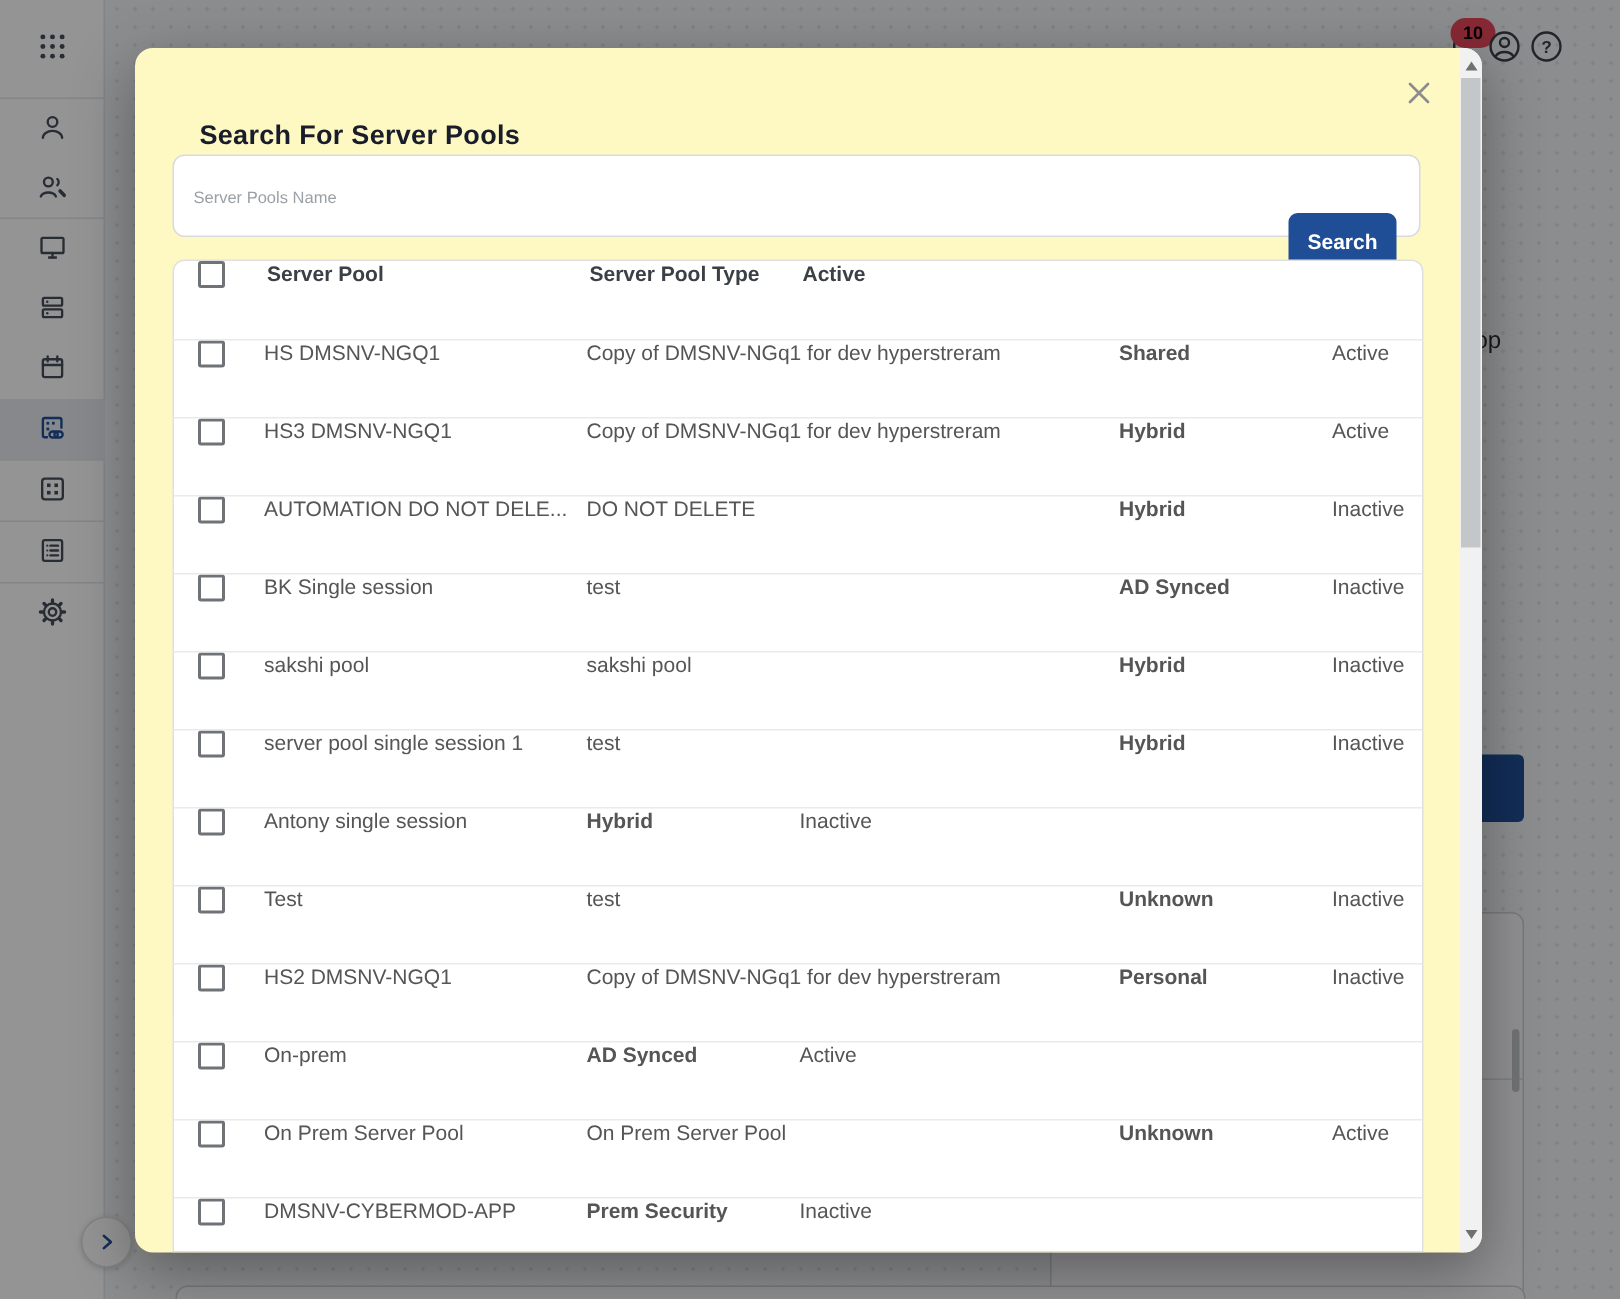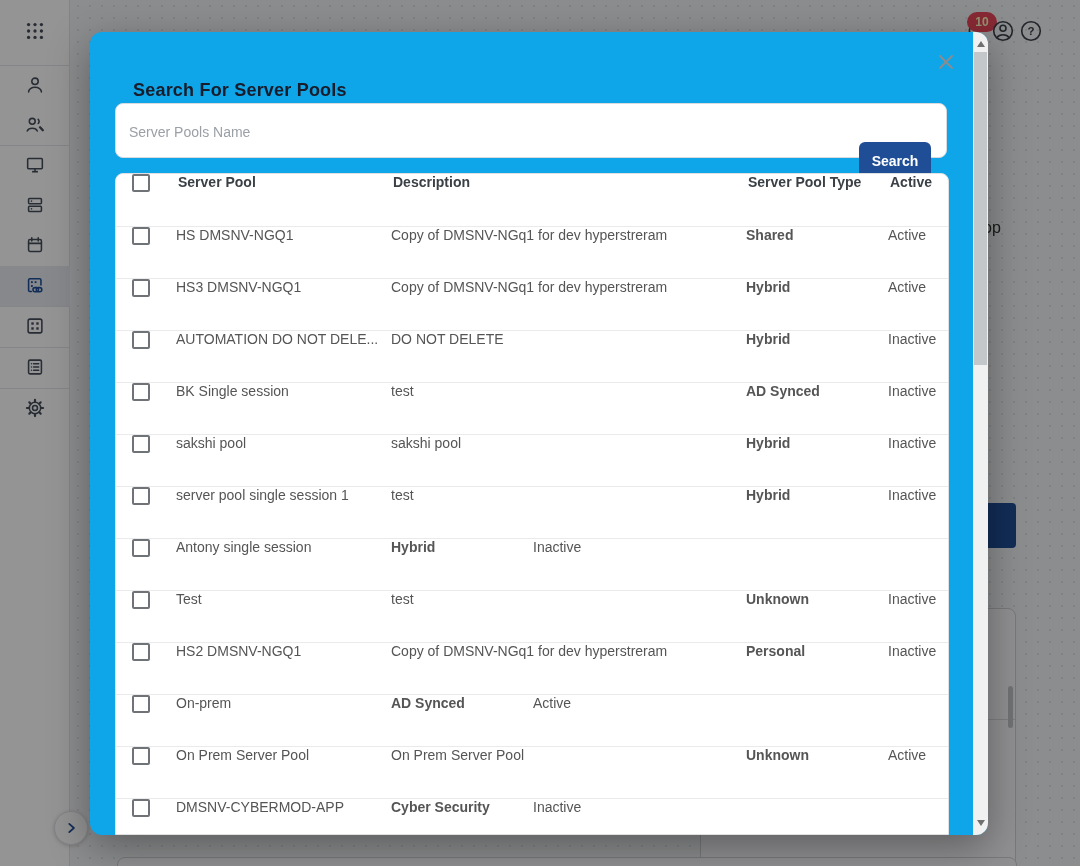--- a/index.html
+++ b/index.html
@@ -12,45 +12,45 @@
 
   
   .sidebar { position:absolute; left:0; top:0; width:70px; height:866px; background:#ffffff; border-right:1px solid #e2e4e8; }
   .side-item { position:absolute; left:0; width:70px; height:40px; display:flex; align-items:center; justify-content:center; }
   .side-item.selected { background:#e7ebf2; }
   .side-div { position:absolute; left:0; width:70px; height:1px; background:#e4e6ea; }
   .icon-svg { display:block; }
 
   .topbar { position:absolute; left:950px; top:10px; width:130px; height:44px; }
   .badge { position:absolute; left:17px; top:2px; min-width:30px; height:20px; background:#e8475a; border-radius:10px;
-    color:#fef9c3; font-size:12px; font-weight:bold; display:flex; align-items:center; justify-content:center; padding:0 7px; }
+    color:#000000; font-size:12px; font-weight:bold; display:flex; align-items:center; justify-content:center; padding:0 7px; }
   .bell-wrap { position:absolute; left:12px; top:10px; }
   .acct-wrap { position:absolute; left:41px; top:9px; }
   .help-wrap { position:absolute; left:69px; top:9px; }
 
   .bg-text-frag { position:absolute; left:983px; top:219px; font-size:16px; color:#2f2f2f; }
   .bg-blue-btn { position:absolute; left:940px; top:503px; width:76px; height:45px; background:#1f4e96; border-radius:4px; }
   .bg-card { position:absolute; left:700px; top:608px; width:316px; height:400px; background:#f8f9fb; border:1px solid #cdd0d5; border-radius:8px; }
   .bg-card .hdiv { position:absolute; left:0; right:0; top:110px; height:1px; background:#d6d9dd; }
   .bg-card .mini-thumb { position:absolute; right:2px; top:77px; width:5px; height:42px; background:#c2c5c9; border-radius:3px; }
   .bg-card2 { position:absolute; left:117px; top:857px; width:900px; height:60px; background:#f8f9fb; border:1px solid #cdd0d5; border-radius:8px; }
   .expand-btn { position:absolute; left:54px; top:811px; width:34px; height:34px; border-radius:50%; background:#fdfdfd;
     border:1px solid #dfe1e5; box-shadow:0 1px 4px rgba(0,0,0,.18); display:flex; align-items:center; justify-content:center; }
 
   .overlay { position:absolute; inset:0; background:rgba(0,0,0,.42); z-index:50; }
 
   
-  .modal { position:absolute; left:90px; top:32px; width:898px; height:803px; background:#0ea5e9; border-radius:12px;
+  .modal { position:absolute; left:90px; top:32px; width:898px; height:803px; background:#fef9c3; border-radius:12px;
     box-shadow:0 12px 40px rgba(0,0,0,.35); z-index:100; overflow:hidden; }
   .modal-title { position:absolute; left:43px; top:48px; font-size:18px; font-weight:700; color:#191d2b; letter-spacing:.2px; }
   .close-btn { position:absolute; left:843px; top:17px; width:26px; height:26px; display:flex; align-items:center; justify-content:center; cursor:pointer; }
 
   .search-box { position:absolute; left:25px; top:71px; width:832px; height:55px; border:1px solid #d8dadd; border-radius:8px; background:#fff; }
   .search-input { position:absolute; left:1px; top:1px; width:740px; height:53px; border:none; outline:none; padding:0 12px;
-    font-size:14px; color:#333; font-family:"Liberation Sans", sans-serif; background:transparent; }
+    font-size:11px; color:#333; font-family:"Liberation Sans", sans-serif; background:transparent; }
   .search-input::placeholder { color:#9aa0a6; }
   .search-btn { position:absolute; right:15px; top:10px; width:72px; height:37px; background:#1f4e96; color:#fff; border:none;
     border-radius:6px; font-size:14px; font-weight:700; font-family:"Liberation Sans", sans-serif; cursor:pointer;margin-top:28px; }
 
   .table { position:absolute; left:25px; top:141px; width:834px; height:662px; border:1px solid #e0e0e0; border-radius:8px 8px 0 0; overflow:hidden; background:#fff; }
   .thead, .trow { display:flex; align-items:flex-start; height:52px; }
   .trow { border-top:1px solid #eaeaea; }
   .cell { flex:none; padding-left:12px; font-size:14px; color:#555; white-space:nowrap; overflow:hidden; text-overflow:ellipsis; }
   .c0 { width:48px; padding-left:16px; }
   .c1 { width:215px; } .c2 { width:355px; } .c3 { width:142px;font-weight:bold; } .c4 { width:74px; padding-right:4px; }
@@ -219,21 +219,20 @@
 
     <div class="search-box">
       <input class="search-input" type="text" placeholder="Server Pools Name" style="">
       <button class="search-btn">Search</button>
     </div>
 
     <div class="table">
       <div class="thead">
         <div class="cell c0"><span class="cb"></span></div>
         <div class="cell c1 hsep">Server Pool</div>
-        <div class="cell c2 hsep">Description</div>
         <div class="cell c3 hsep">Server Pool Type</div>
         <div class="cell c4 hsep">Active</div>
       </div>
       <div id="tbody">
           <div class="trow">
             <div class="cell c0"><span class="cb"></span></div>
             <div class="cell c1">HS DMSNV-NGQ1</div>
             <div class="cell c2">Copy of DMSNV-NGq1 for dev hyperstreram</div>
             <div class="cell c3">Shared</div>
             <div class="cell c4">Active</div>
@@ -302,21 +301,21 @@
           <div class="trow">
             <div class="cell c0"><span class="cb"></span></div>
             <div class="cell c1">On Prem Server Pool</div>
             <div class="cell c2">On Prem Server Pool</div>
             <div class="cell c3">Unknown</div>
             <div class="cell c4">Active</div>
           </div>
           <div class="trow">
             <div class="cell c0"><span class="cb"></span></div>
             <div class="cell c1">DMSNV-CYBERMOD-APP</div>
-            <div class="cell c3">Cyber Security</div>
+            <div class="cell c3">Prem Security</div>
             <div class="cell c4">Inactive</div>
           </div>
         </div>
     </div>
 
     <div class="scrollbar">
       <div class="sb-up"></div>
       <div class="sb-thumb"></div>
       <div class="sb-down"></div>
     </div>

